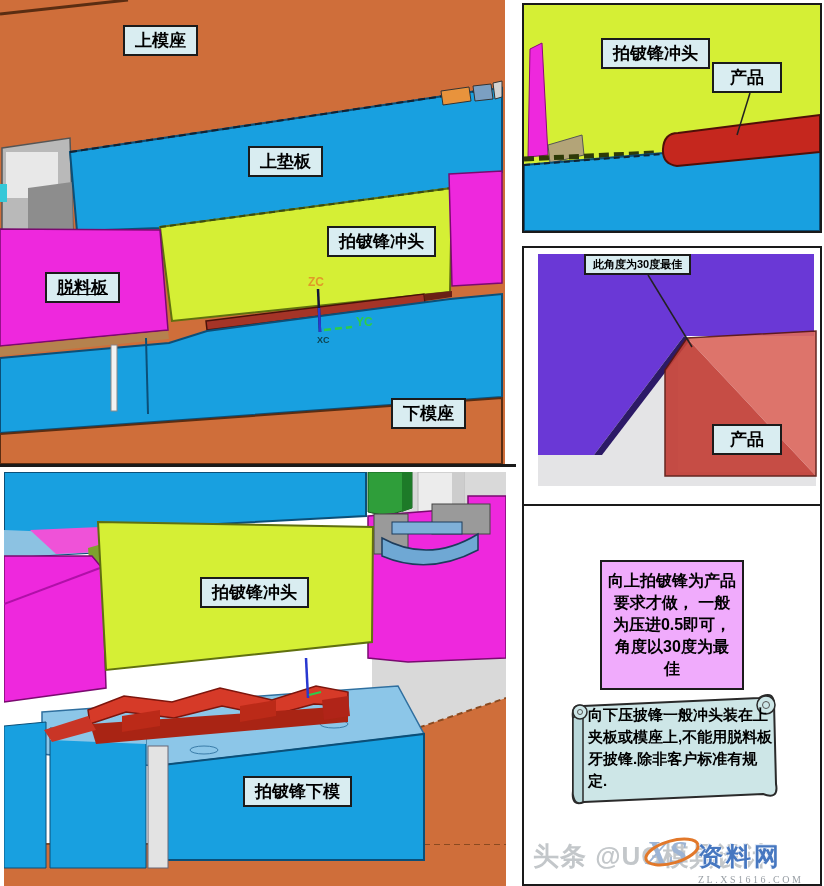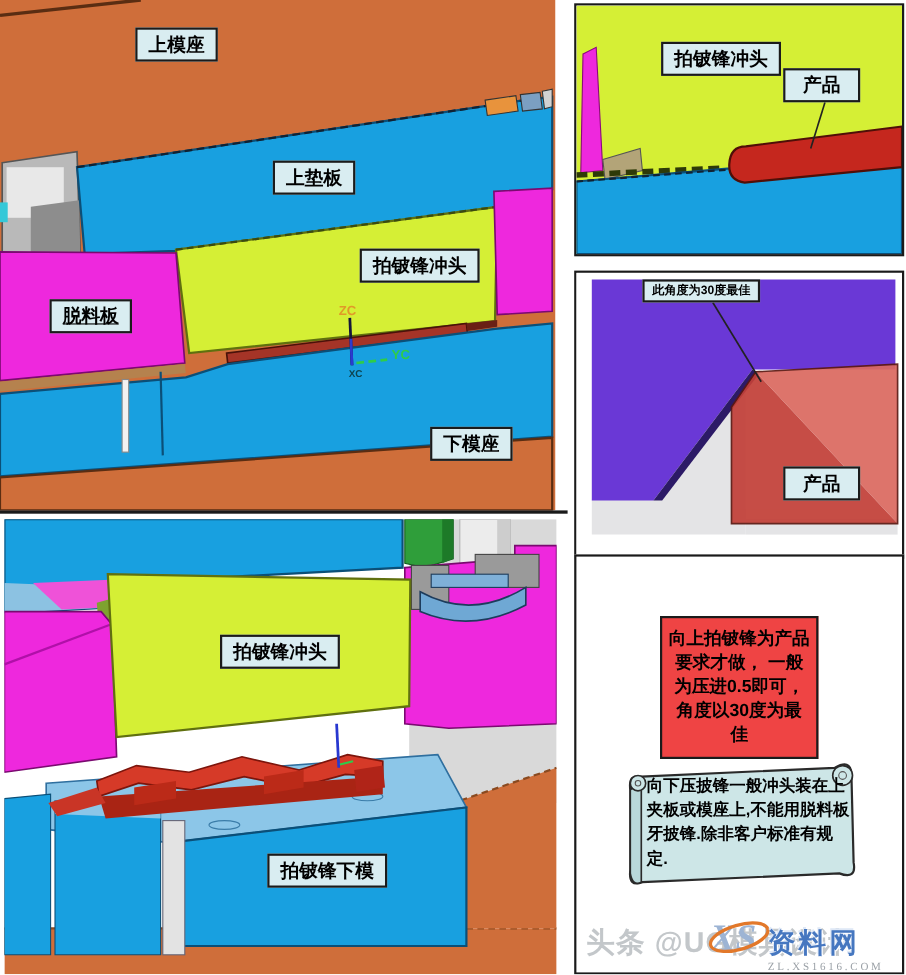--- a/index.html
+++ b/index.html
@@ -4,21 +4,21 @@
 <style>
   html,body{margin:0;padding:0;background:#ffffff;}
   .stage{position:relative;width:824px;height:886px;background:#ffffff;overflow:hidden;
          font-family:"Liberation Sans",sans-serif;}
   .panel{position:absolute;}
   .framed{border:2px solid #1a1a1a;background:#ffffff;}
   .cad-label{position:absolute;background:#d9edf1;border:2px solid #1b1b1b;color:#000;
              font-weight:bold;font-size:17px;line-height:1;padding:5px 10px;white-space:nowrap;}
   .cad-label.small{font-size:11px;padding:3px 7px;}
   .divider{position:absolute;background:#1a1a1a;}
-  .note-box{position:absolute;background:#ef4444;border:2px solid #1b1b1b;color:#000;
+  .note-box{position:absolute;background:#f0abfc;border:2px solid #1b1b1b;color:#000;
             font-weight:bold;font-size:16px;line-height:22px;text-align:center;
             padding:8px 6px;width:128px;}
   .scroll-wrap{position:absolute;}
   .scroll-text{position:absolute;left:22px;top:14px;width:188px;color:#000;font-weight:bold;
                font-size:15px;line-height:22px;text-align:left;}
   .watermark{position:absolute;color:#c3c7ca;font-weight:bold;font-size:26px;
              letter-spacing:1px;white-space:nowrap;}
   .logo{position:absolute;display:flex;align-items:flex-start;font-family:Liberation Serif, serif;}
   .logo-text{display:flex;flex-direction:column;margin-left:-6px;margin-top:20px;}
   .logo-name{color:#4677c0;font-weight:bold;font-size:25px;letter-spacing:3px;
@@ -71,21 +71,21 @@
         <line x1="319" y1="308" x2="320" y2="332" stroke="#2a3ad0" stroke-width="2.5"></line>
         <line x1="324" y1="330" x2="352" y2="327" stroke="#2ecc4a" stroke-width="2.5" stroke-dasharray="7,4"></line>
         <text x="317" y="343" font-size="9" font-weight="bold" fill="#0e4450">XC</text>
         <text x="356" y="326" font-size="12" font-weight="bold" fill="#2ecc4a">YC</text>
       </g>
     </svg>
     <div class="cad-label" style="left:123px;top:25px;">上模座</div>
     <div class="cad-label" style="left:248px;top:146px;">上垫板</div>
     <div class="cad-label" style="left:327px;top:226px;">拍铍锋冲头</div>
     <div class="cad-label" style="left:45px;top:272px;text-decoration:underline;">脱料板</div>
-    <div class="cad-label" style="left:391px;top:388px;">下模座</div>
+    <div class="cad-label" style="left:391px;top:398px;">下模座</div>
   </div>
 
   <div class="divider" style="left:0;top:464px;width:516px;height:3px;"></div>
 
   <div class="panel" style="left:4px;top:472px;width:502px;height:414px;">
     <svg width="502" height="414" viewBox="0 0 502 414">
       <rect x="0" y="0" width="502" height="414" fill="#ffffff"></rect>
       <rect x="368" y="0" width="134" height="258" fill="#d9d9d9"></rect>
       <rect x="0" y="372" width="502" height="42" fill="#cf6e3a"></rect>
       <line x1="0" y1="372" x2="502" y2="372" stroke="#8a4a20" stroke-width="2" stroke-dasharray="6,4"></line>

